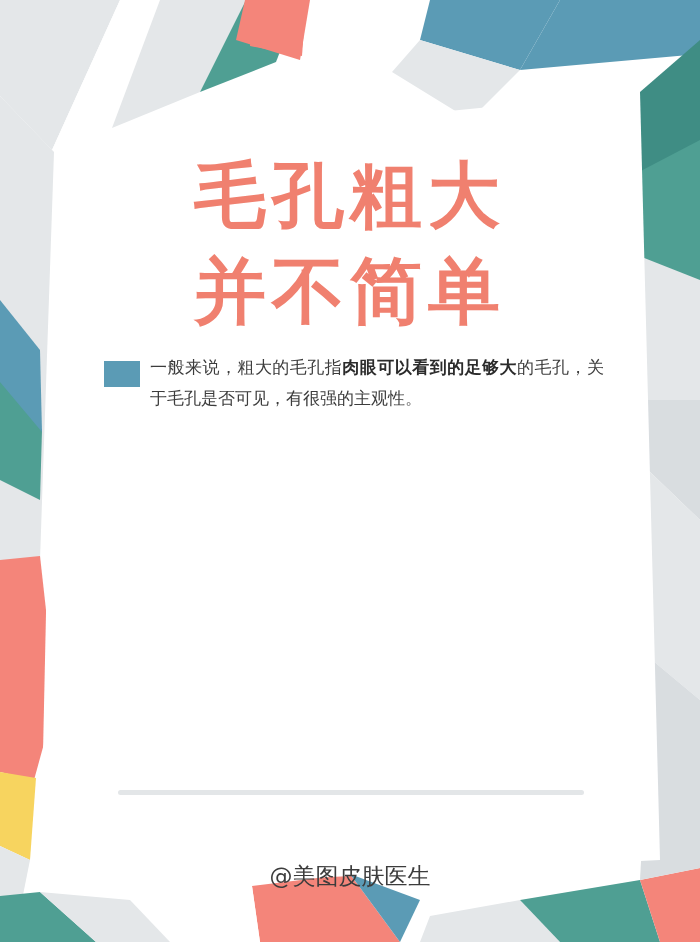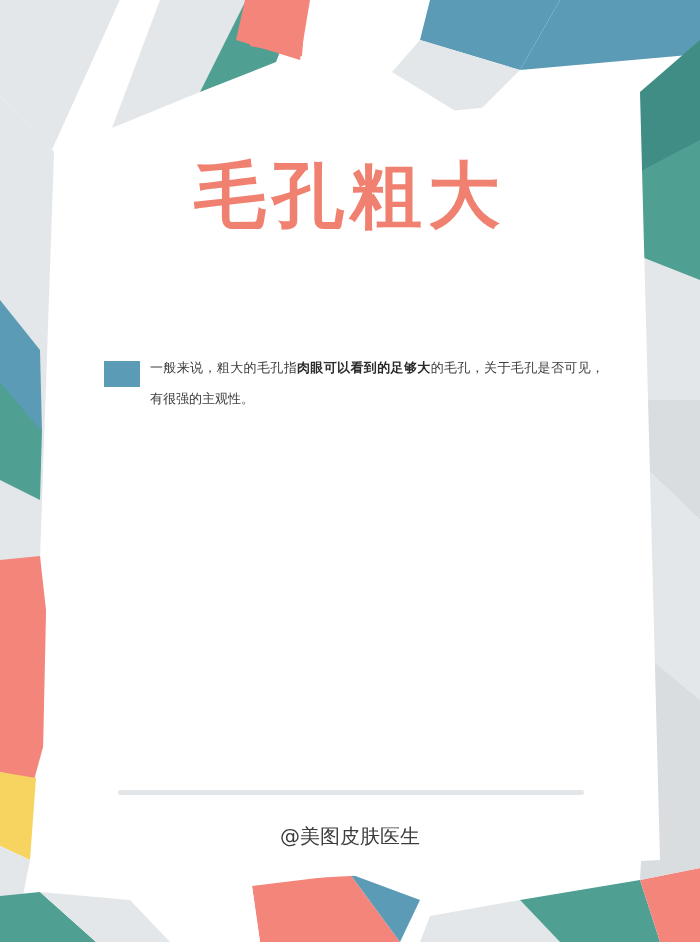--- a/index.html
+++ b/index.html
@@ -60,21 +60,21 @@
   }
   .swatch {
     position: absolute;
     left: 0;
     top: 9px;
     width: 36px;
     height: 26px;
   }
   .ptext {
     font-family: "DejaVu Sans", "Liberation Sans", sans-serif;
-    font-size: 13px;
+    font-size: 17px;
     line-height: 31px;
     color: #3c3c3c;
     text-align: justify;
   }
   .ptext b {
     font-weight: bold;
     color: #2b2b2b;
   }
   .divider {
     position: absolute;
@@ -87,23 +87,24 @@
   }
   .footer {
     position: absolute;
     left: 0;
     top: 820px;
     width: 700px;
     text-align: center;
   }
   .footer-line {
     font-family: "DejaVu Sans", "Liberation Sans", sans-serif;
-    font-size: 20px;
+    font-size: 23px;
     line-height: 32px;
     color: #3c3c3c;
+    margin-top: 40px;
   }
 </style>
 </head>
 <body>
 
 <div class="poster">
 
   <svg class="bg-layer" viewBox="0 0 700 942" preserveAspectRatio="none" xmlns="http://www.w3.org/2000/svg">
     <rect x="0" y="0" width="700" height="942" fill="#ffffff"></rect>
 
@@ -154,20 +155,21 @@
     <polygon points="700,520 700,700 652,660 648,470" fill="#e4e7e9"></polygon>
     <polygon points="700,700 700,868 640,880 652,660" fill="#d9dde0"></polygon>
 
     <polygon points="56,150 640,92 660,860 40,892" fill="#ffffff"></polygon>
   </svg>
 
   <div class="content">
 
     <div class="title-block">
       <div class="title-line" style="color: rgb(240, 128, 111);">毛孔粗大</div>
+      <div class="title-line" style="color: rgb(240, 128, 111);">并不简单</div>
     </div>
 
     <div class="points">
 
       <div class="point">
         <span class="swatch" style="background:#5b9bb5"></span>
         <div class="ptext"><span>一般来说，粗大的毛孔指</span><b>肉眼可以看到的足够大</b><span>的毛孔，关于毛孔是否可见，有很强的主观性。</span></div>
       </div>
 
 

